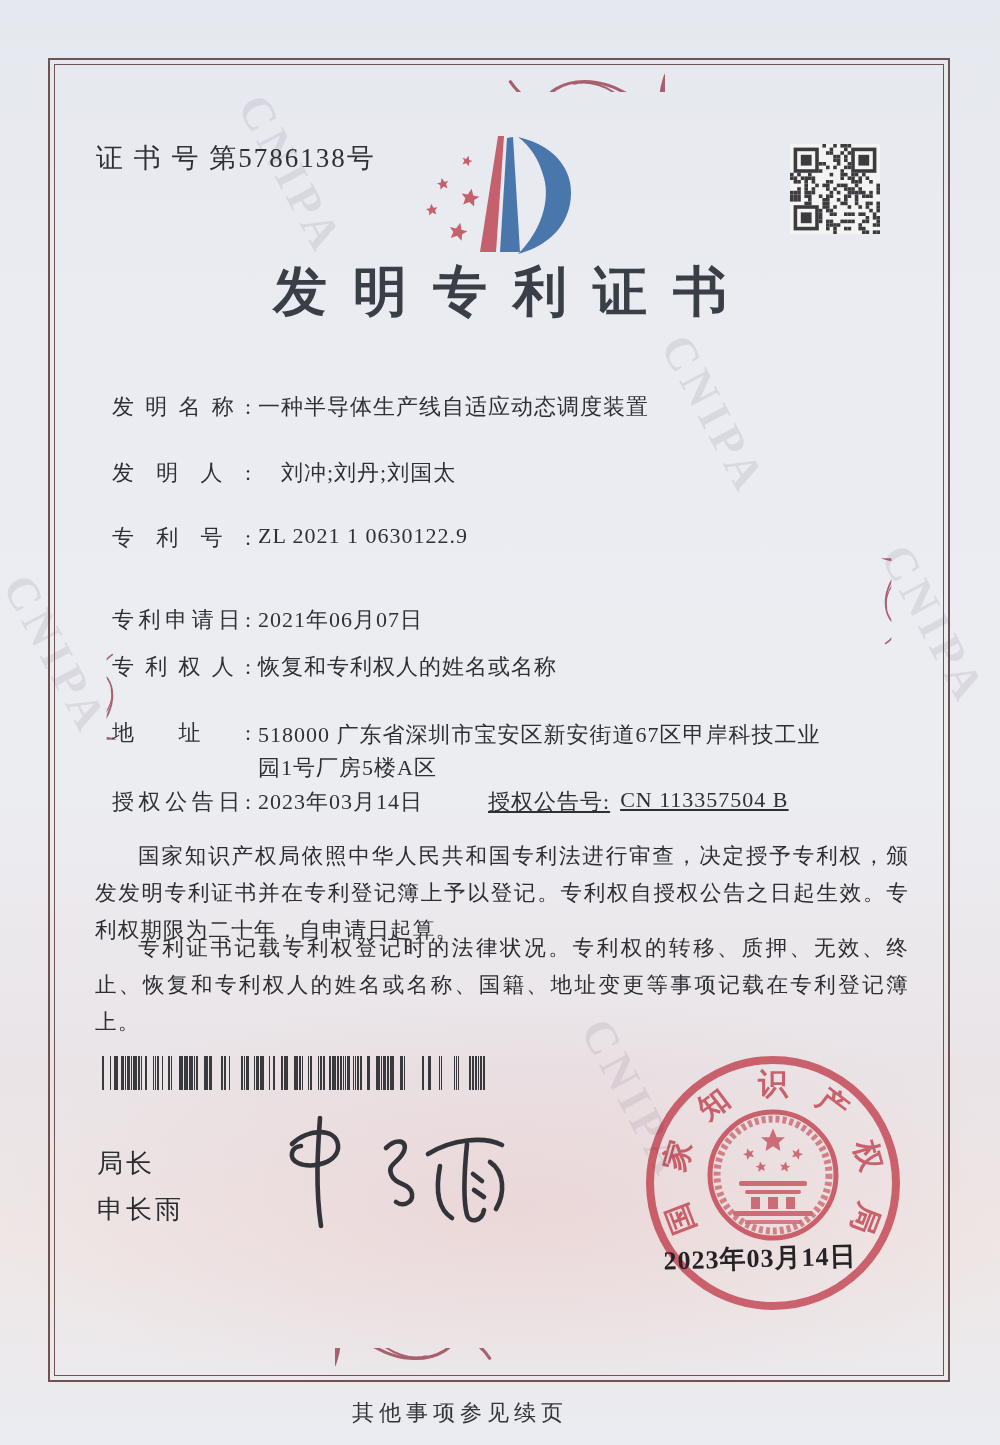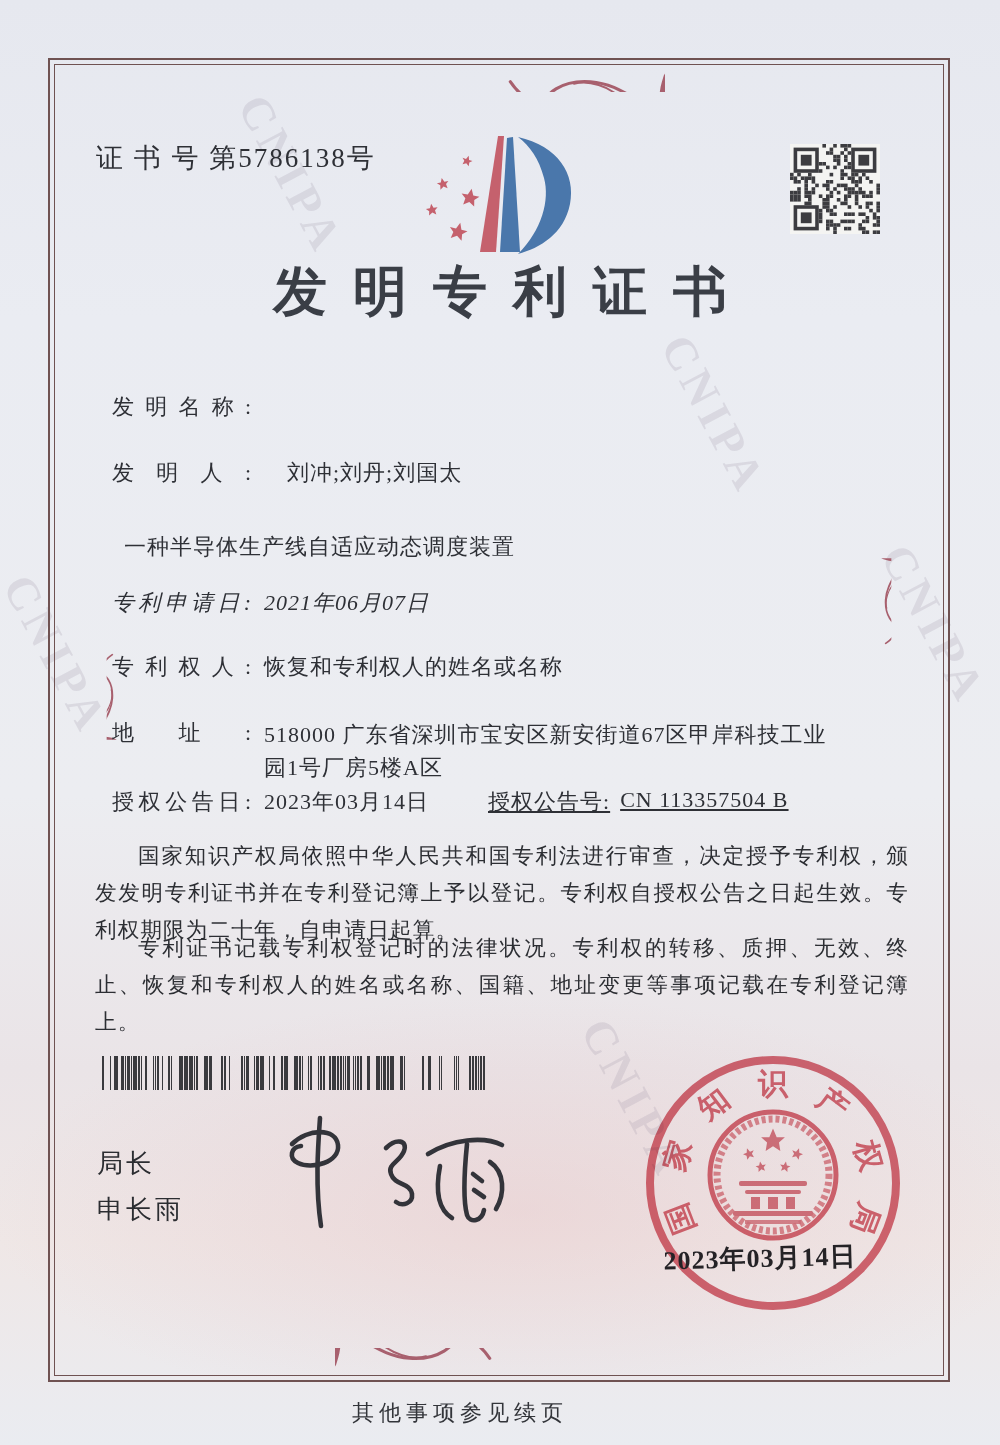--- a/index.html
+++ b/index.html
@@ -12,21 +12,21 @@
     background:radial-gradient(ellipse at 52% 55%,rgba(228,186,190,.34),rgba(228,186,190,0) 72%);pointer-events:none;}
   .frame{position:absolute;left:48px;top:58px;right:50px;bottom:63px;border:2px solid #6f5252;}
   .frame-inner{position:absolute;inset:4px;border:1px solid #6f5252;}
   .wm{position:absolute;font-weight:bold;font-size:46px;letter-spacing:6px;
     color:rgba(150,140,158,0.20);transform:rotate(62deg);white-space:nowrap;pointer-events:none;}
   .cert-no{position:absolute;left:96px;top:140px;font-size:27px;letter-spacing:2px;}
   .title{position:absolute;left:0;right:0;top:256px;text-align:center;font-size:54px;font-weight:bold;
     color:#3a3e46;letter-spacing:26px;text-indent:26px;}
   .field{position:absolute;left:112px;display:flex;font-size:22px;letter-spacing:1px;}
   .field .lbl{width:140px;flex:0 0 140px;text-align:justify;text-align-last:justify;}
-  .field .val{margin-left:12px;white-space:nowrap;}
+  .field .val{margin-left:6px;white-space:nowrap;}
   .field .val.wrap{white-space:normal;width:578px;line-height:33px;}
   .grant-right{position:absolute;left:488px;display:flex;font-size:22px;letter-spacing:1px;text-decoration:underline;}
   .grant-right .lbl{margin-right:10px;}
   .para{position:absolute;left:95px;width:814px;font-size:21.5px;line-height:37px;
     text-align:justify;text-indent:2em;letter-spacing:1.2px;color:#2c2e33;}
   .director{position:absolute;left:97px;font-family:"Liberation Sans","DejaVu Sans",sans-serif;
     font-size:26px;letter-spacing:3px;color:#2b2d31;}
   .page-info{position:absolute;left:0;right:70px;top:1340px;text-align:center;font-size:20px;letter-spacing:2px;}
   .cont-note{position:absolute;left:0;right:80px;top:1398px;text-align:center;font-size:22px;letter-spacing:5px;color:#33353a;}
   .seal{position:absolute;left:633px;top:1043px;width:280px;height:292px;mix-blend-mode:multiply;}
@@ -293,29 +293,33 @@
       <rect x="61.2" y="3.6" width="25.2" height="25.2" fill="#3c3c40"></rect>
       <rect x="64.8" y="7.2" width="18" height="18" fill="#f4f4f2"></rect>
       <rect x="68.4" y="10.8" width="10.8" height="10.8" fill="#3c3c40"></rect>
       <rect x="3.6" y="61.2" width="25.2" height="25.2" fill="#3c3c40"></rect>
       <rect x="7.2" y="64.8" width="18" height="18" fill="#f4f4f2"></rect>
       <rect x="10.8" y="68.4" width="10.8" height="10.8" fill="#3c3c40"></rect>
     </svg>
 
   <div class="title">发明专利证书</div>
 
-  <div class="field" style="top:392px;flex-direction:column;">
+  <div class="field" style="top:392px;">
     <span class="lbl">发明名称:</span>
     <span class="val">一种半导体生产线自适应动态调度装置</span>
   </div>
   <div class="field" style="top:458px;gap:23px;">
     <span class="lbl">发明人:</span>
     <span class="val">刘冲;刘丹;刘国太</span>
   </div>
-  <div class="field" style="top:588px;font-style:italic;">
+  <div class="field" style="top:523px;">
+    <span class="lbl">专利号:</span>
+    <span class="val">ZL 2021 1 0630122.9</span>
+  </div>
+  <div class="field" style="top:605px;">
     <span class="lbl">专利申请日:</span>
     <span class="val">2021年06月07日</span>
   </div>
   <div class="field" style="top:652px;">
     <span class="lbl">专利权人:</span>
     <span class="val">恢复和专利权人的姓名或名称</span>
   </div>
   <div class="field" style="top:718px;">
     <span class="lbl">地址:</span>
     <span class="val wrap">518000 广东省深圳市宝安区新安街道67区甲岸科技工业园1号厂房5楼A区</span>

